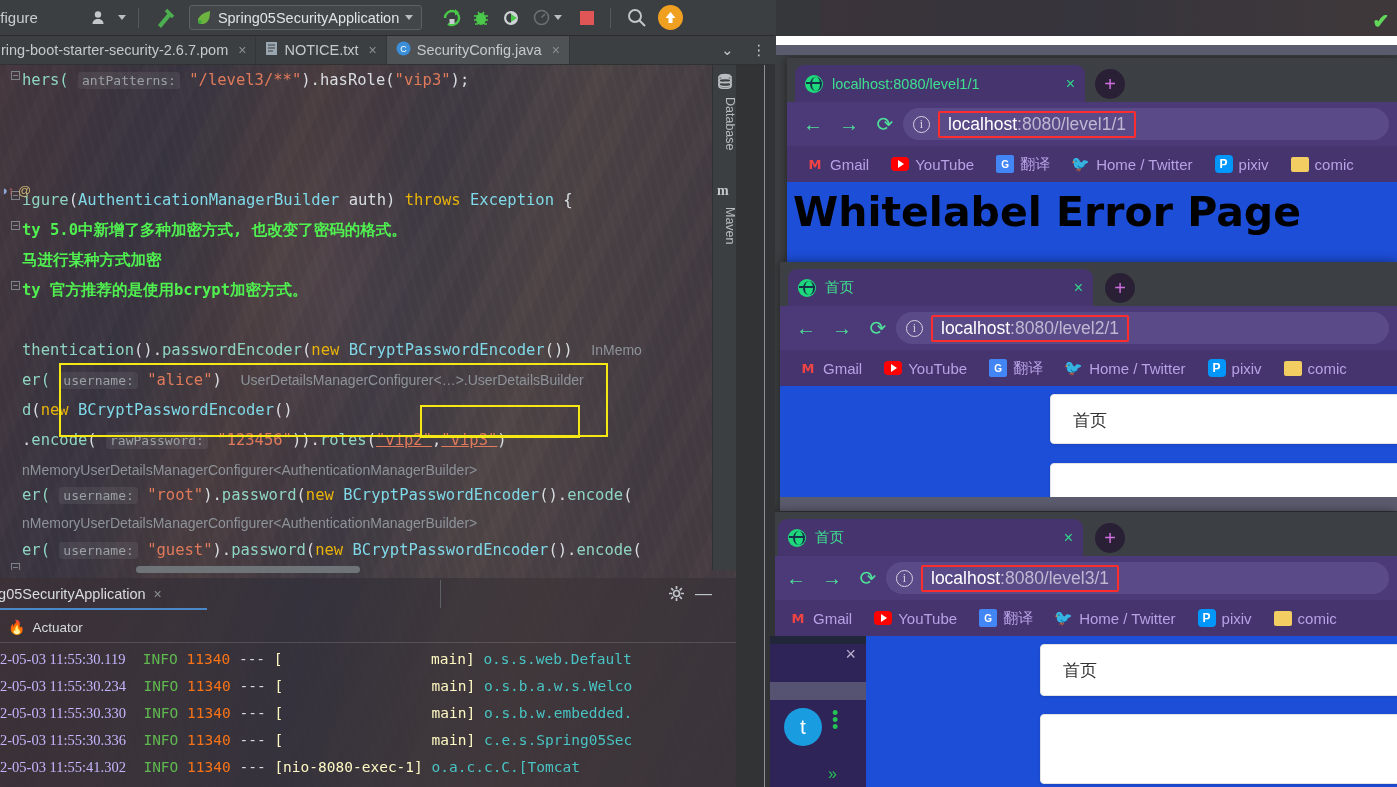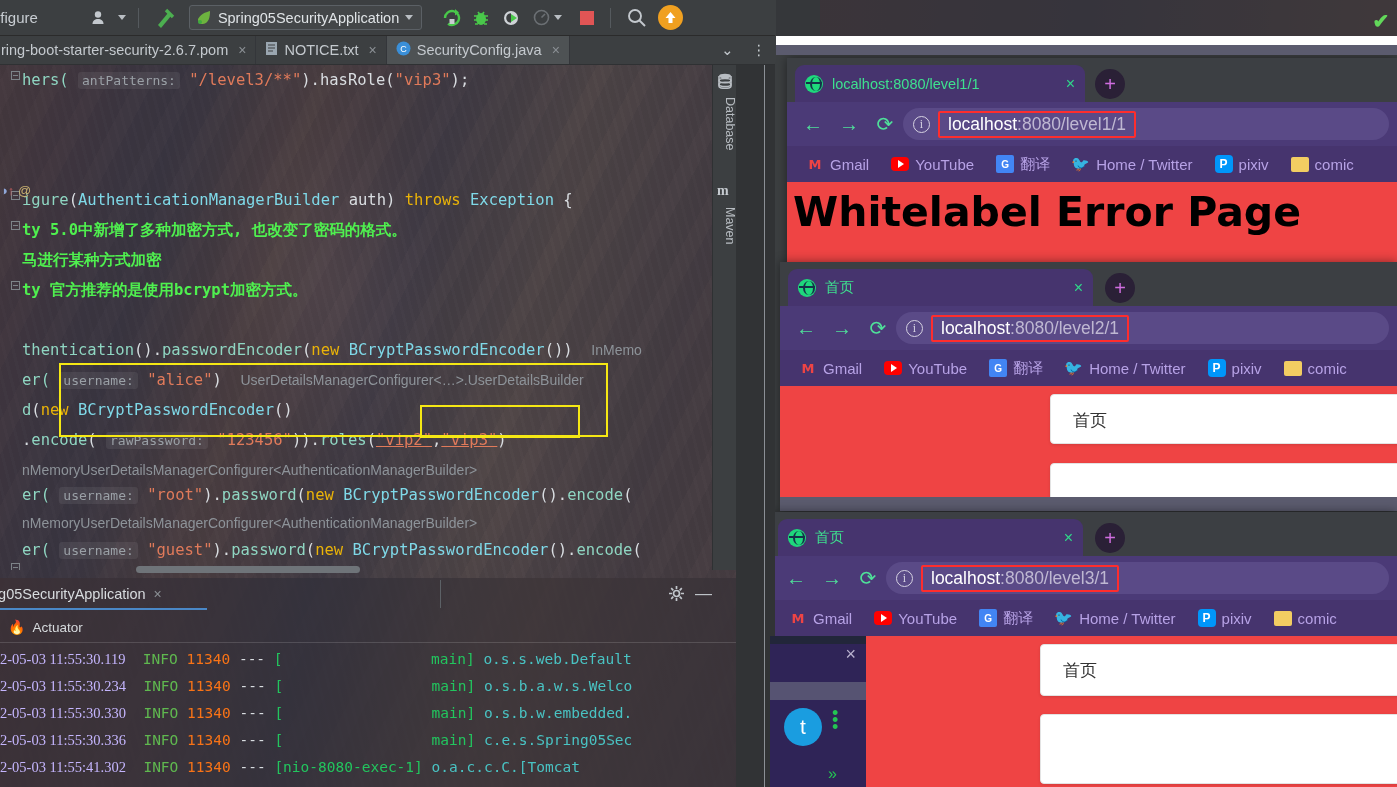--- a/index.html
+++ b/index.html
@@ -111,21 +111,21 @@
   .rp-divider { position:absolute; left:440px; top:2px; width:1px; height:28px; background:#5c6166; z-index:4;}
   .rp-gear { position:absolute; right:52px; top:8px; color:#c2c7cc; font-size:15px; z-index:4;}
   .rp-min { position:absolute; right:24px; top:6px; color:#c2c7cc; font-size:17px; z-index:4;}
   .rp-sub { position:absolute; left:0; top:36px; height:26px; display:flex; align-items:center; gap:7px;
             color:#d6dadd; font-size:13.5px; z-index:3; padding-left:8px;}
   .rp-sub .flame { color:#e08040; font-size:14px; }
   .rp-subline { position:absolute; left:0; top:64px; width:736px; height:1px; background:rgba(255,255,255,.14); z-index:4;}
   .rp-log { position:absolute; left:0; top:68px; width:736px; z-index:3;
             font-family:"DejaVu Sans Mono", monospace; font-size:14.5px; line-height:27px; white-space:pre; }
   .lg-date{color:#c4b5fd;font-family:Liberation Serif, serif;} .lg-info{color:#5fb84f;} .lg-pid{color:#f97316;} .lg-dash{color:#d9dde1;}
-  .lg-thread{color:#22c55e;} .lg-cls{color:#49c3c3;}
+  .lg-thread{color:#fef9c3;} .lg-cls{color:#49c3c3;}
 
   
   .trace {
     position:absolute; left:776px; top:0; width:621px; height:44px; z-index:3;
     background:linear-gradient(95deg, rgba(95,60,65,.55), rgba(75,58,80,.5) 50%, rgba(120,80,75,.5));
     overflow:hidden;
   }
   .trace:after{content:"";position:absolute;inset:0;background:rgba(45,47,51,.58);}
   .trace-l {
     position:relative; z-index:2; color:#c7cbd0; font-family:"DejaVu Sans Mono", monospace;
@@ -165,21 +165,21 @@
   .bookmarks { background:#46346e; height:36px; display:flex; align-items:center; gap:0; padding:0 8px; overflow:hidden;}
   .bm { display:flex; align-items:center; gap:6px; padding:0 11px; color:#b7a2e6; font-size:15px; white-space:nowrap;}
   .bm-ico { width:18px; height:18px; flex:none; display:flex; align-items:center; justify-content:center; font-size:13px; }
   .bm-gmail{ color:#e44; font-weight:bold; font-family:"DejaVu Sans", sans-serif;}
   .bm-yt{ width:20px;height:14px;background:#ff0000;border-radius:4px;position:relative;}
   .bm-yt:after{content:"";position:absolute;left:7px;top:3px;border-left:6px solid #fff;border-top:4px solid transparent;border-bottom:4px solid transparent;}
   .bm-tr{ width:18px;height:18px;background:#4285f4;border-radius:2px;color:#fff;font-size:10px;display:flex;align-items:center;justify-content:center;font-weight:bold;}
   .bm-tw{ color:#1da1f2; font-size:15px;}
   .bm-px{ width:18px;height:18px;background:#0096fa;border-radius:4px;color:#fff;font-size:12px;display:flex;align-items:center;justify-content:center;font-weight:bold;}
   .bm-fo{ width:18px;height:15px;background:#f2cd62;border-radius:2px;}
-  .page { background:#ef4444; position:relative; overflow:hidden; }
+  .page { background:#1d4ed8; position:relative; overflow:hidden; }
   .wl-title { font-family:"DejaVu Sans", sans-serif; font-weight:bold; color:#000; }
   .card { background:#fff; border:1px solid #e3e3e3; border-radius:4px; box-shadow:0 1px 3px rgba(0,0,0,.12); }
   .card-txt { color:#333; font-size:17px; font-family:"DejaVu Sans", sans-serif; }
   .page-footerbar{ position:absolute; left:0; bottom:0; width:100%; height:14px; background:#5b5b6e;}
 
   
   .drawer { position:absolute; left:0; top:0; width:96px; height:100%; background:#2f2457; z-index:5;}
   .drawer-x { position:absolute; right:10px; top:8px; color:#b9b2cf; font-size:18px;}
   .drawer-band { position:absolute; left:0; top:46px; width:96px; height:18px; background:#565372;}
   .avatar-t { position:absolute; left:14px; top:72px; width:38px;height:38px;border-radius:50%;

